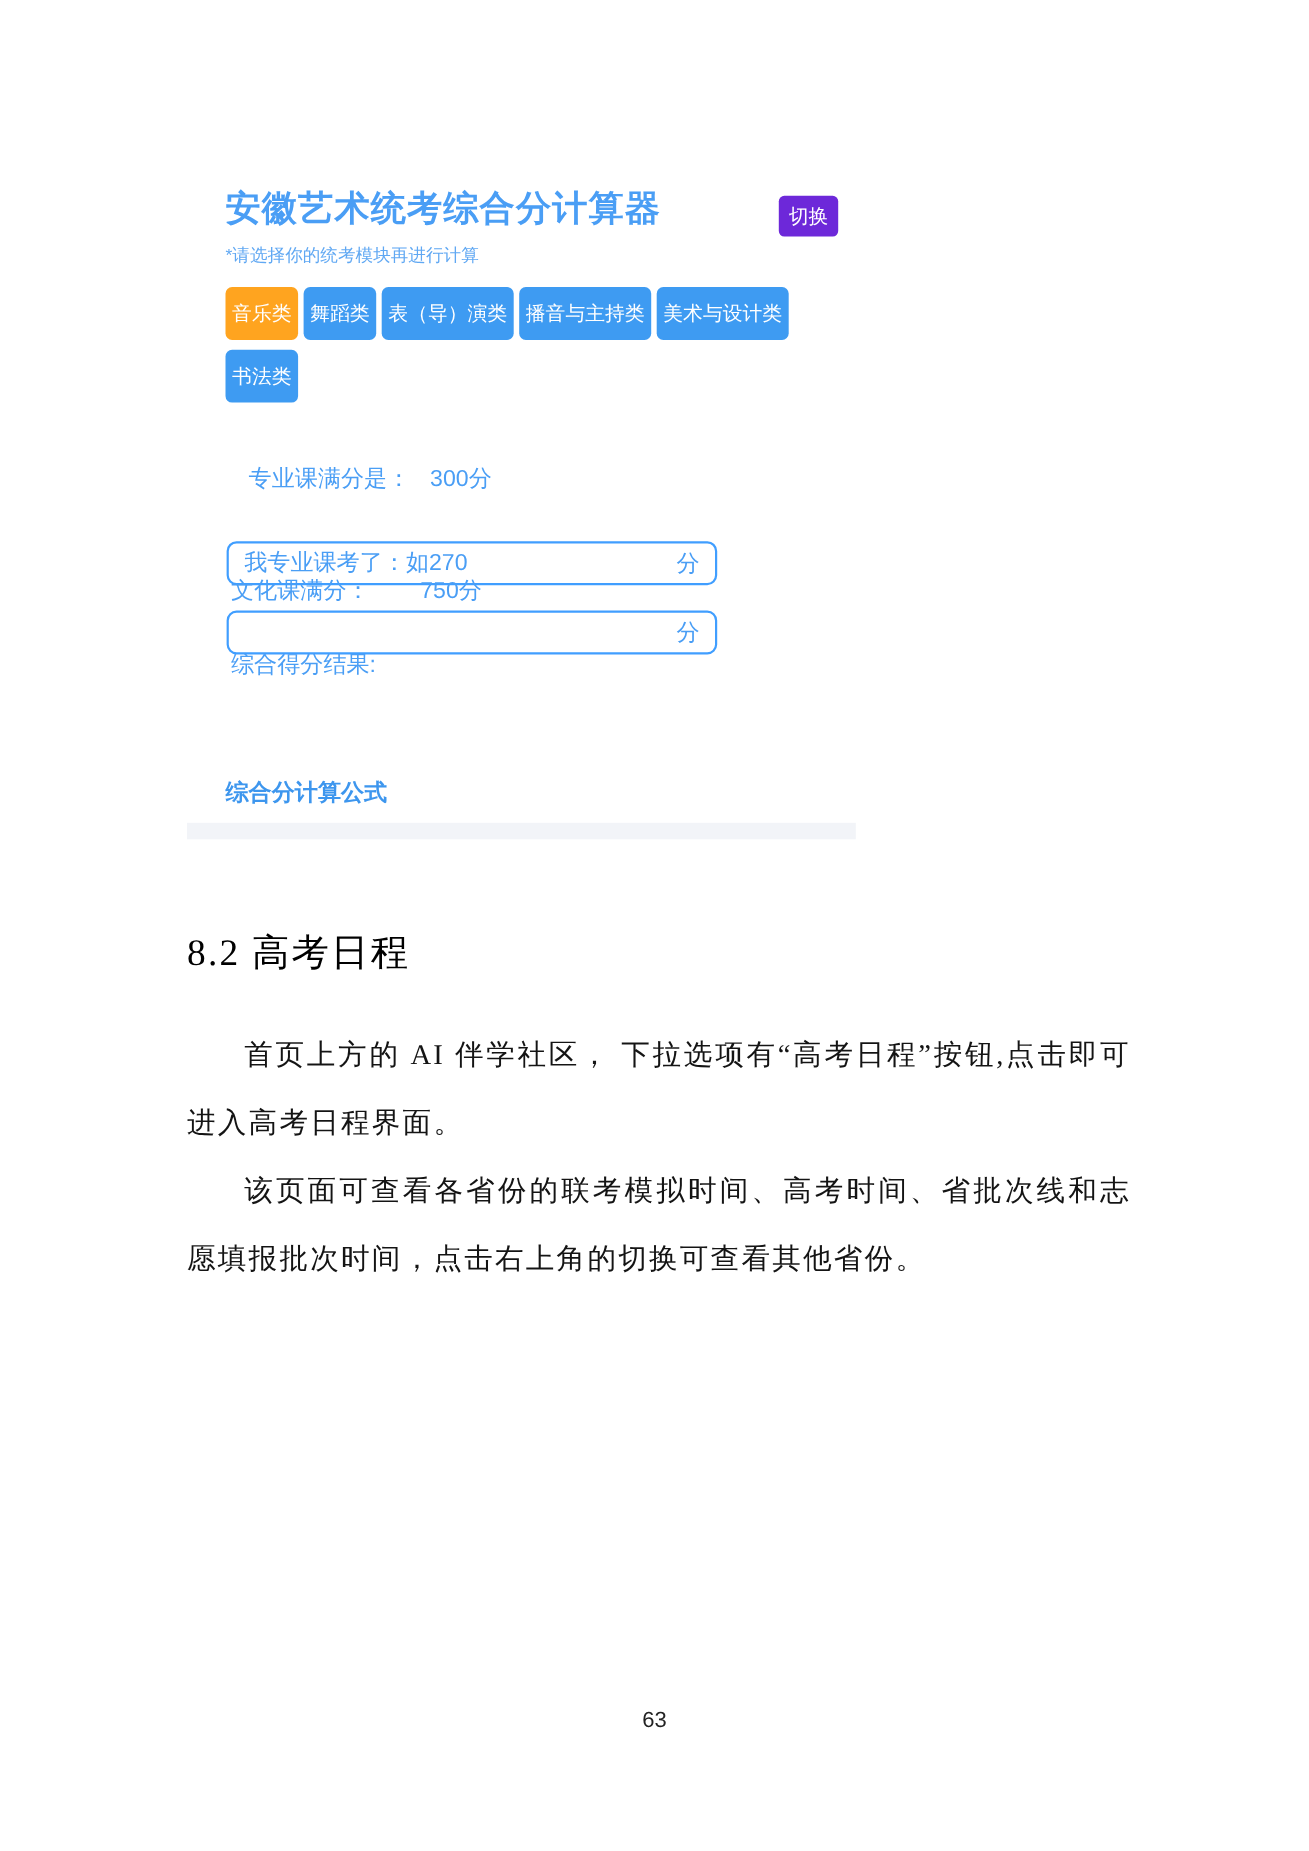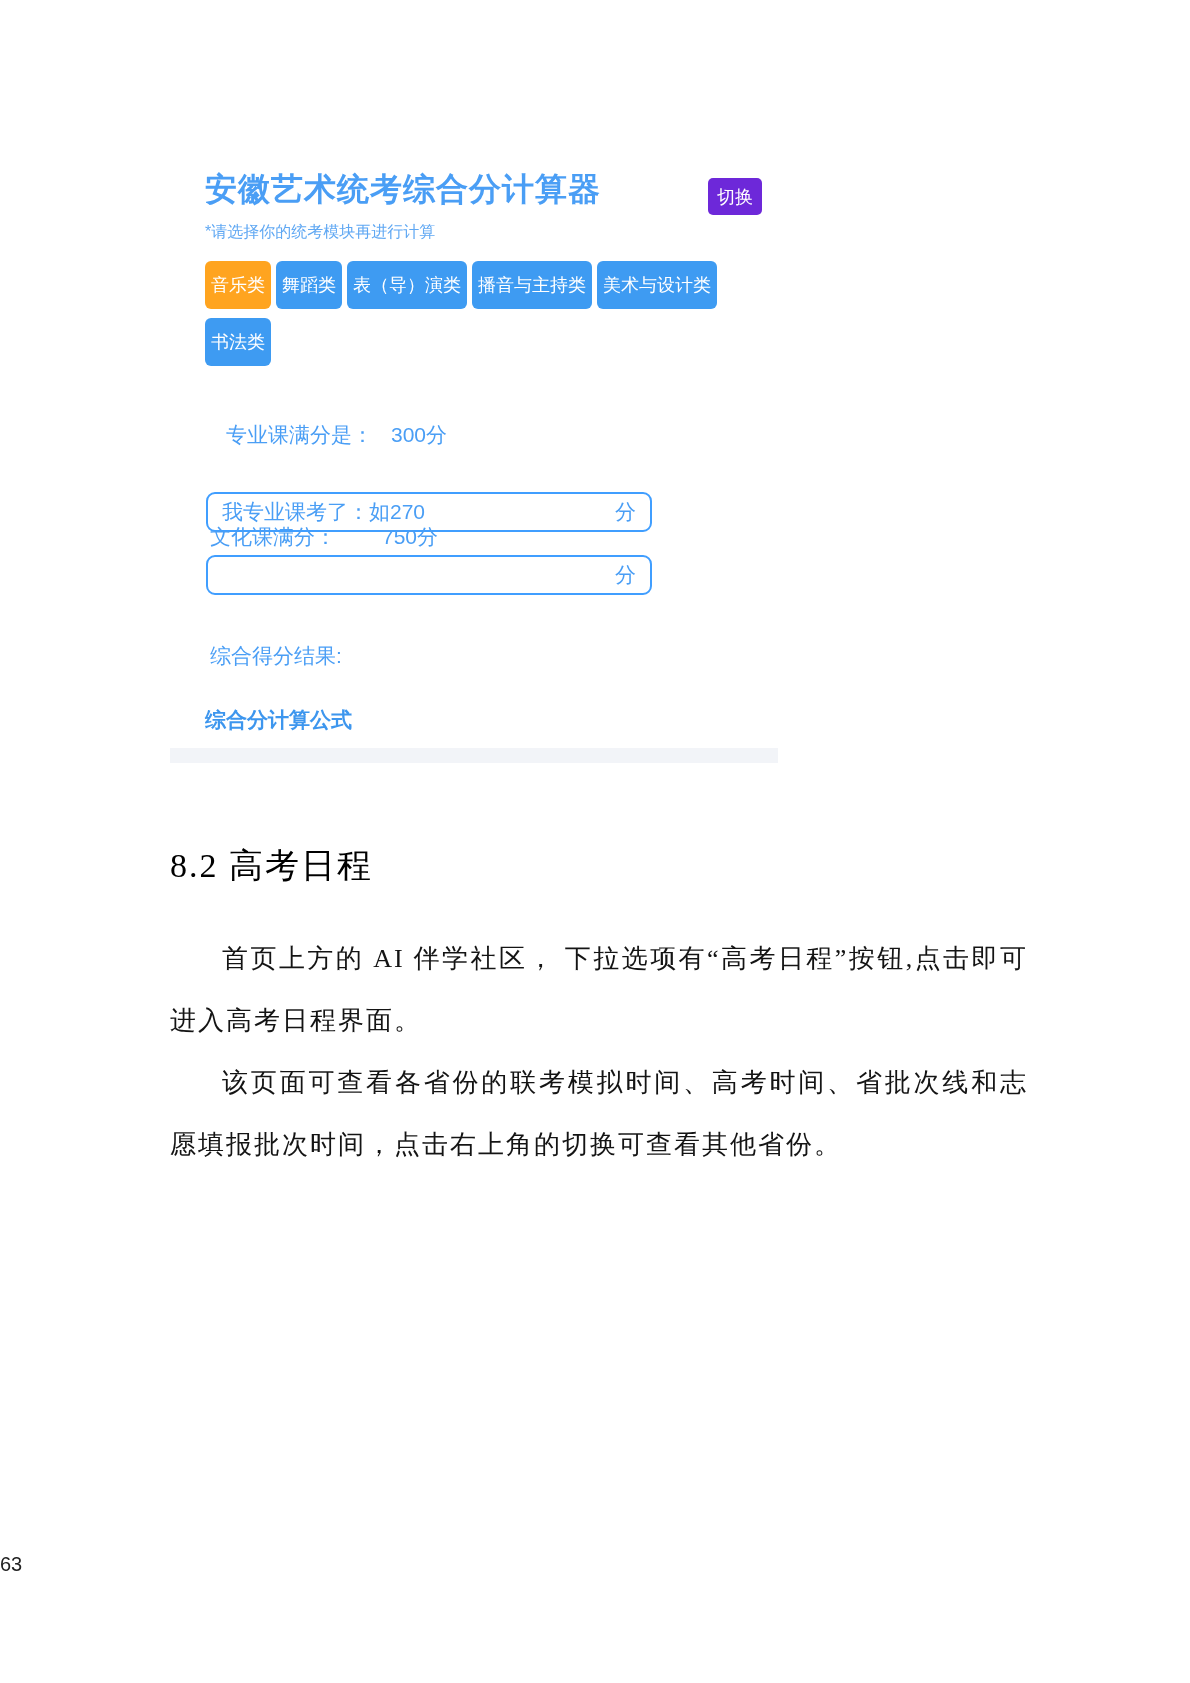--- a/index.html
+++ b/index.html
@@ -31,21 +31,21 @@
     font-size:18px;font-family:inherit;cursor:pointer;white-space:nowrap;
   }
   .cat-btn.selected{background:#FFA41F;}
   .field-label{
     position:absolute;left:40px;font-size:21px;color:#4A9EF5;white-space:nowrap;
     display:flex;
   }
   .field-label .val{margin-left:18px;}
   .lab1{top:303px;margin-left:16px;}
   .lab2{top:405px;gap:28px;}
-  .lab3{top:524px;text-align:right;}
+  .lab3{top:472px;text-align:right;}
   .input-box{
     position:absolute;left:36px;width:446px;height:40px;box-sizing:border-box;
     border:2px solid #409EFF;border-radius:9px;background:#fff;
     display:flex;align-items:center;padding:0 14px;
   }
   .in1{top:326px;margin-top:48px;}
   .in2{top:437px;}
   .input-box input{
     flex:1;border:none;outline:none;font-size:21px;color:#4A9EF5;
     font-family:inherit;background:transparent;padding:0;
@@ -69,21 +69,21 @@
     font-size:34px;color:#000;letter-spacing:2px;white-space:nowrap;
   }
   .doc-body{
     position:absolute;left:170px;top:928px;width:858px;
     font-family:"Liberation Serif","DejaVu Serif",serif;
     font-size:26px;line-height:62px;color:#141414;
     text-align:justify;text-justify:inter-character;letter-spacing:2px;
   }
   .doc-body p{margin:0;text-indent:2em;}
   .page-number{
-    position:absolute;left:0;top:1553px;width:100%;
+    position:absolute;left:0;top:1553px;width:100%;text-align:center;
     font-size:20px;color:#222;
   }
 </style>
 </head>
 <body>
 
 <div class="shot">
 
   <div class="shot-title">安徽艺术统考综合分计算器</div>
 

